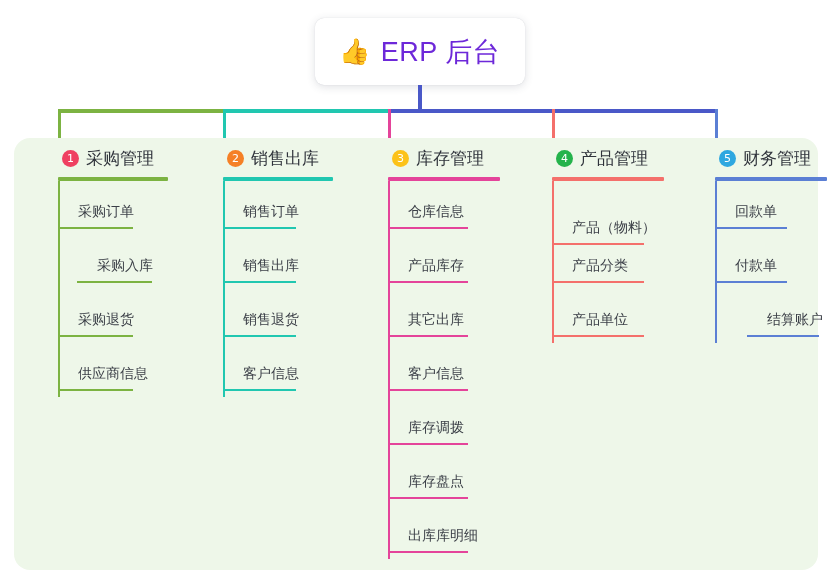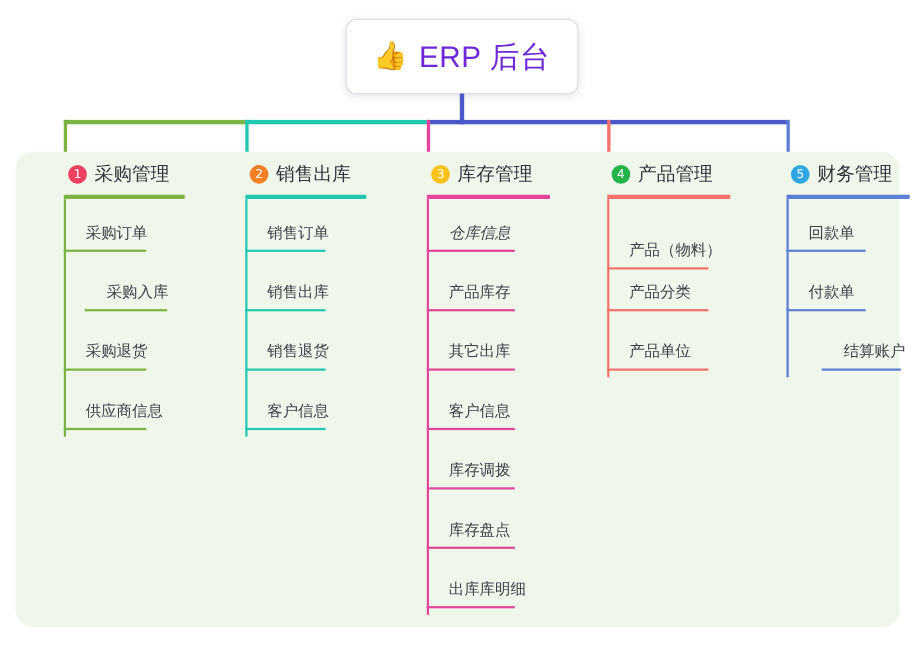--- a/index.html
+++ b/index.html
@@ -216,21 +216,21 @@
         </div>
       </div>
       <div class="column" style="left: 370px;">
         <div class="col-head">
           <span class="badge" style="background: rgb(252, 194, 25);">3</span>
           <span class="col-title">库存管理</span>
         </div>
         <div class="head-rule" style="width: 112px; background: rgb(228, 68, 154);"></div>
         <div class="items">
           <div class="spine" style="height: 378px; background: rgb(228, 68, 154);"></div>
-          <div class="item" style="top: 0px; width: 90px; font-style: italic;">
+          <div class="item" style="top: 0px; width: 90px;">
             <span class="item-label">仓库信息</span>
             <div class="item-rule" style="width: 80px; background: rgb(228, 68, 154);"></div>
           </div>
           <div class="item" style="top: 54px; width: 90px;">
             <span class="item-label">产品库存</span>
             <div class="item-rule" style="width: 80px; background: rgb(228, 68, 154);"></div>
           </div>
           <div class="item" style="top: 108px; width: 90px;">
             <span class="item-label">其它出库</span>
             <div class="item-rule" style="width: 80px; background: rgb(228, 68, 154);"></div>

